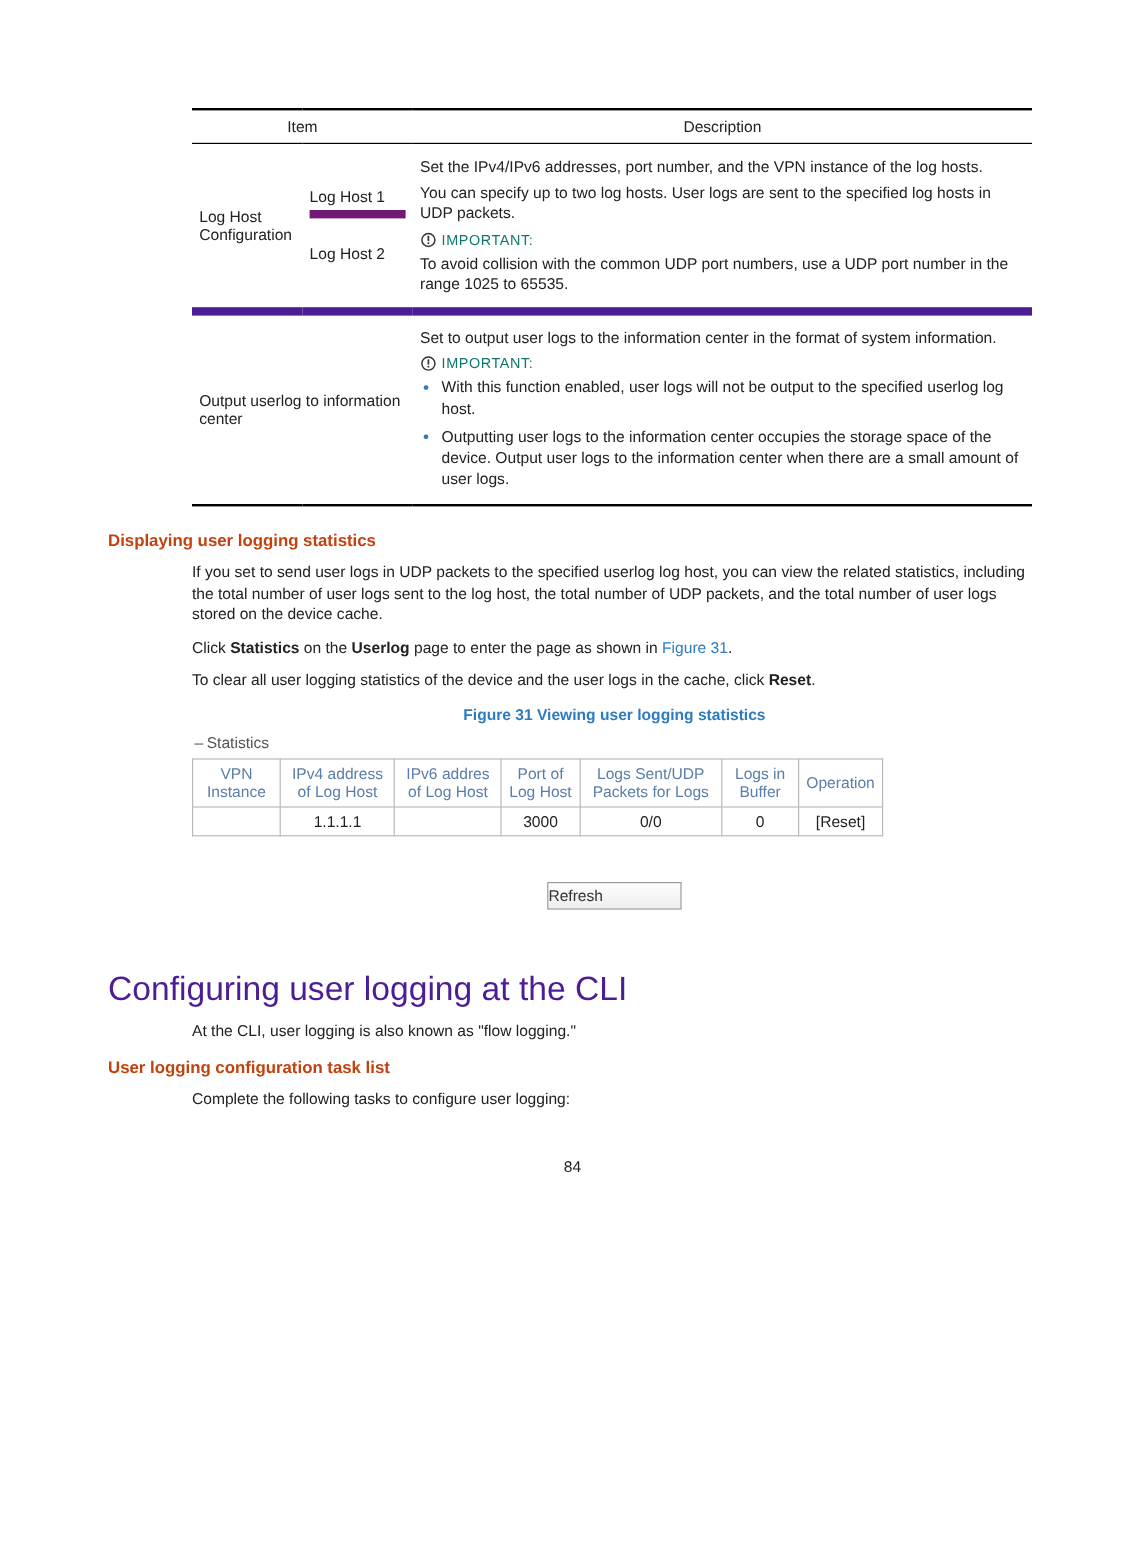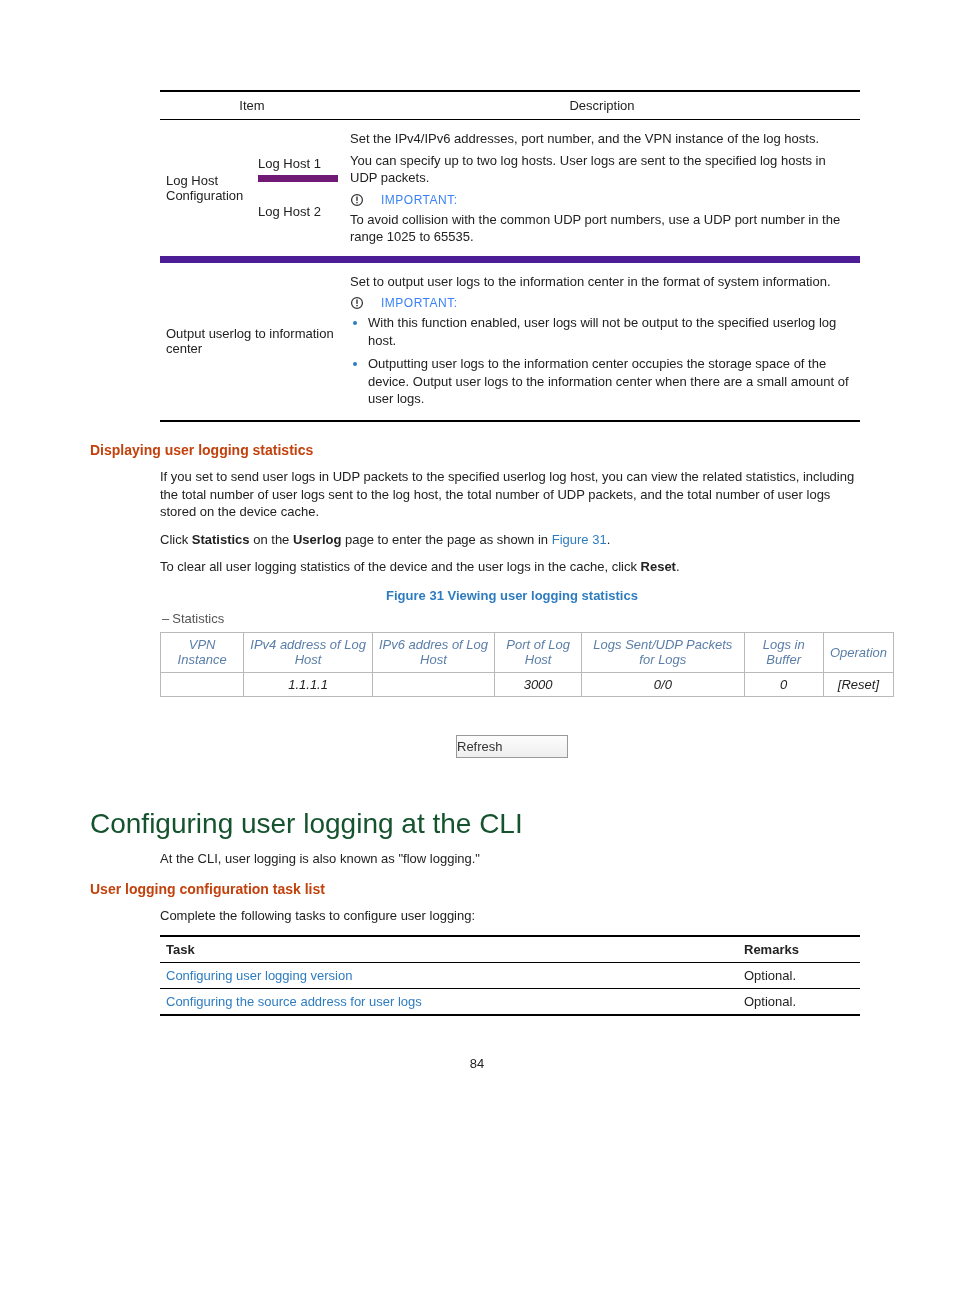--- a/index.html
+++ b/index.html
@@ -58,24 +58,23 @@
     margin: 6px 0 2px 0;
   }
   .imp-icon {
     display: inline-flex;
     align-items: center;
     justify-content: center;
     width: 14px;
     height: 14px;
   }
   .imp-text {
-    color: #3b82f6;
+    color: #0f766e;
     font-size: 12px;
     letter-spacing: 0.5px;
-    margin-left: 13px;
   }
   .bullets {
     margin: 4px 0;
     padding-left: 18px;
   }
   .bullets li {
     margin-bottom: 6px;
     line-height: 1.35;
   }
   .bullets li::marker {
@@ -112,23 +111,22 @@
     color: #555;
     font-size: 13px;
     margin: 6px 0 6px 2px;
   }
   .stats-title::before {
     content: "–";
     margin-right: 3px;
   }
   table.stats {
     border-collapse: collapse;
-    width: 734px;
-    font-size: 13px;
-    font-style: italic;
+    width: 576px;
+    font-size: 13px;
   }
   table.stats th, table.stats td {
     border: 1px solid #b9b9b9;
     padding: 4px 6px;
     text-align: center;
     vertical-align: middle;
   }
   table.stats th {
     color: #5a7ea8;
     font-weight: normal;
@@ -142,21 +140,21 @@
     padding: 3px 0;
     border: 1px solid #999;
     background: linear-gradient(#fdfdfd, #eee);
     text-align: left;
     font-size: 13px;
     color: #333;
     cursor: pointer;
   }
   
   .h2-blue {
-    color: #14532d;
+    color: #4c1d95;
     font-size: 28px;
     font-weight: normal;
     margin: 50px 0 0 0;
   }
   
   table.task-table {
     border-collapse: collapse;
     width: 700px;
     margin-left: 70px;
     margin-top: 6px;
@@ -284,31 +282,15 @@
 
   <div class="h2-blue">Configuring user logging at the CLI</div>
   <div class="body-block">
     <p>At the CLI, user logging is also known as "flow logging."</p>
   </div>
   <div class="h3-blue">User logging configuration task list</div>
   <div class="body-block">
     <p>Complete the following tasks to configure user logging:</p>
   </div>
 
-  <table class="task-table">
-    <tbody>
-        <tr class="thdr">
-      <th>Task</th>
-      <th style="width:110px">Remarks</th>
-    </tr>
-    <tr>
-      <td><span class="blue-link">Configuring user logging version</span></td>
-      <td>Optional.</td>
-    </tr>
-    <tr>
-      <td><span class="blue-link">Configuring the source address for user logs</span></td>
-      <td>Optional.</td>
-    </tr>
-  </tbody>
-    </table>
 
   <div class="page-num">84</div>
 </div>
 
 </body></html>

